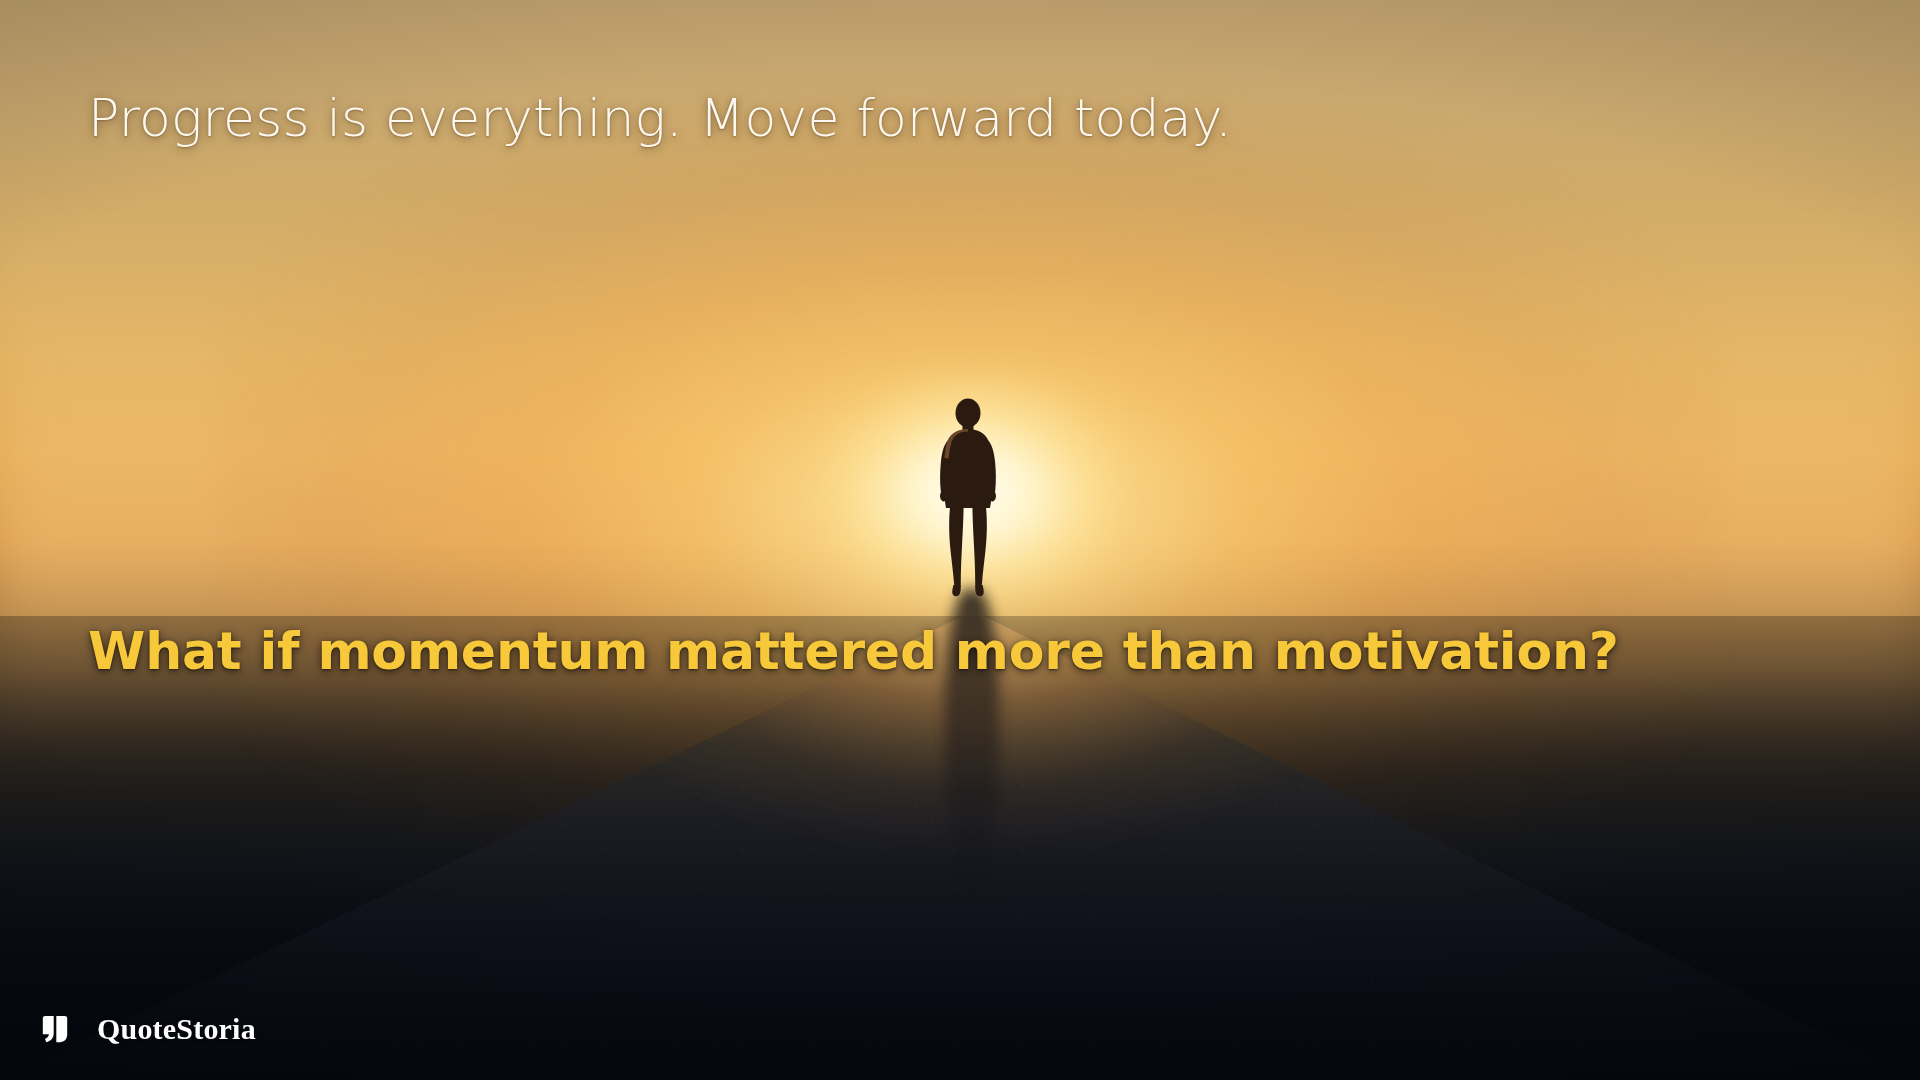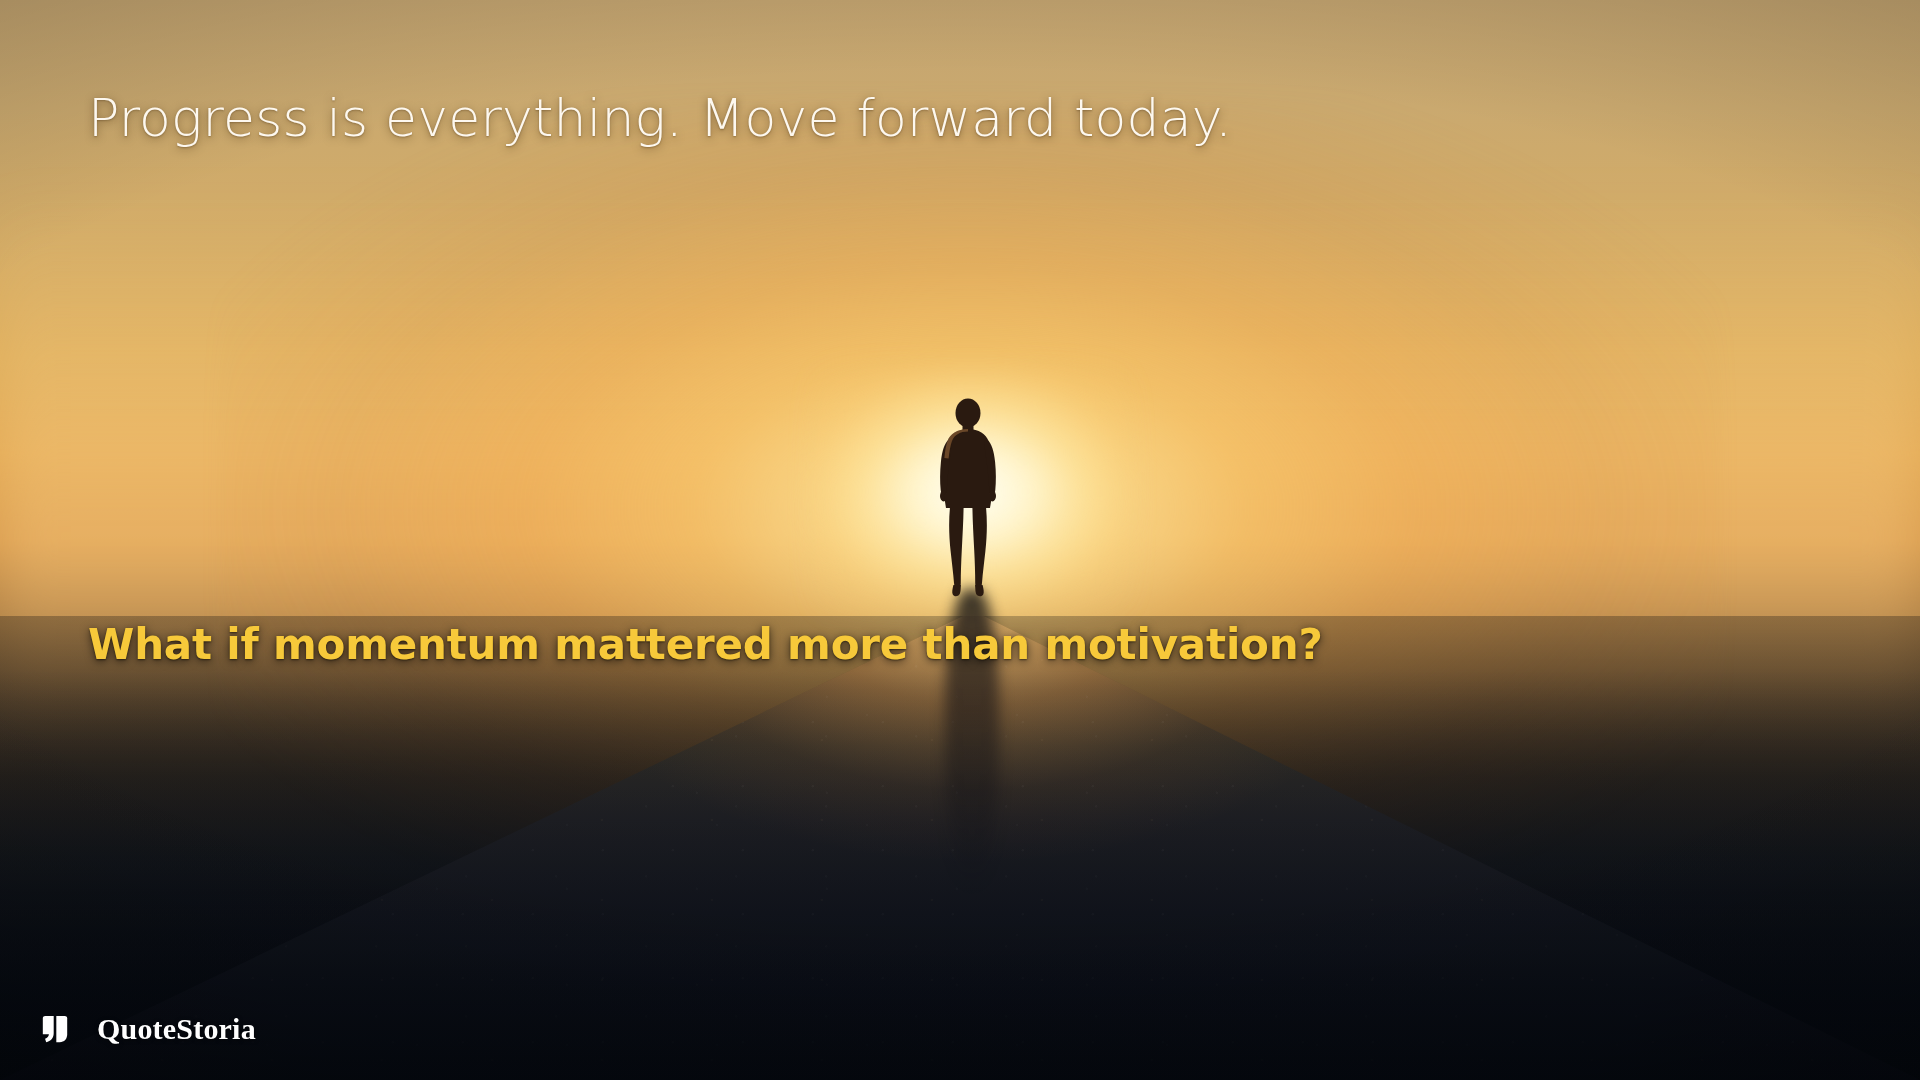--- a/index.html
+++ b/index.html
@@ -217,21 +217,21 @@
     white-space: nowrap;
   }
 
   .subline {
     position: absolute;
     left: 88px;
     top: 620px;
     max-width: 1700px;
     font-family: "DejaVu Sans", sans-serif;
     font-weight: bold;
-    font-size: 42px;
+    font-size: 52px;
     line-height: 1.2;
     letter-spacing: -0.2px;
     color: #f7c93a;
     text-shadow: 0 2px 10px rgba(0, 0, 0, 0.62), 0 1px 2px rgba(0, 0, 0, 0.5);
     white-space: nowrap;
   }
 
   
   .brand {
     position: absolute;

